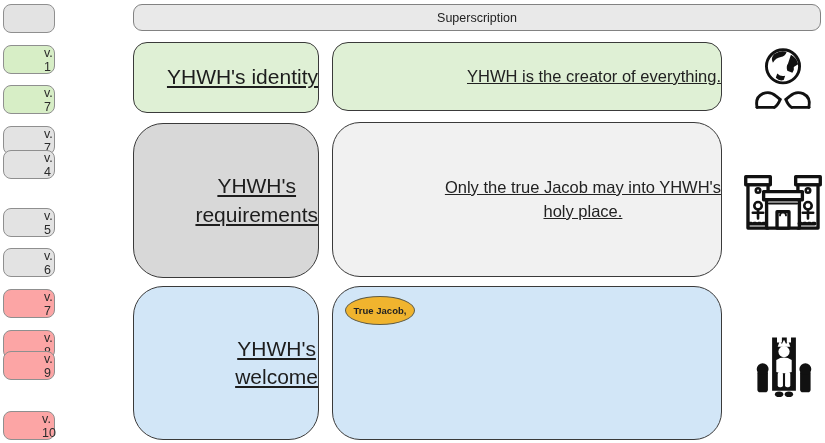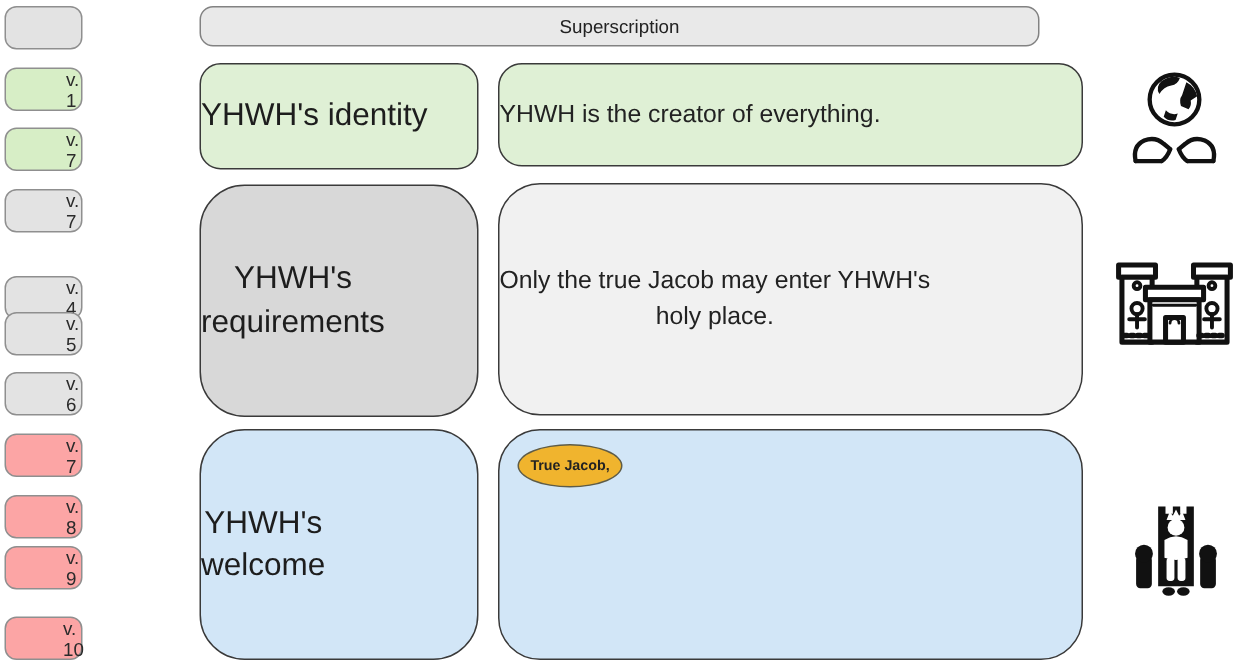--- a/index.html
+++ b/index.html
@@ -12,29 +12,30 @@
     position:absolute;left:3px;width:52px;height:29px;box-sizing:border-box;
     border:1.3px solid #8f8f8f;border-radius:8px;
     display:flex;align-items:center;justify-content:center;
     font-size:12.5px;color:#2b2b2b;padding-left:40px;
   }
   .tone-chip-gray{background:#e3e3e3;}
   .tone-chip-green{background:#d7eec6;}
   .tone-chip-blue{background:#fca5a5;}
   
   .superscription{
-    position:absolute;left:133px;top:4px;width:560px;height:27px;box-sizing:border-box;
+    position:absolute;left:133px;top:4px;width:688px;height:27px;box-sizing:border-box;
     background:#e9e9e9;border:1.5px solid #828282;border-radius:9px;
     display:flex;align-items:center;justify-content:center;font-size:12.5px;color:#222;
   }
   
   .box{
     position:absolute;box-sizing:border-box;border:1.5px solid #3a3a3a;
-    display:flex;align-items:center;justify-content:flex-start;text-align:center;
+    display:flex;align-items:center;justify-content:flex-end;text-align:center;
     white-space:pre-line;
+    text-decoration:underline;
   }
   .head-box{left:133px;width:186px;font-size:21px;line-height:1.35;color:#1d1d1d;}
   .body-box{left:332px;width:390px;font-size:16.5px;line-height:1.45;color:#222;}
   .row1.head-box{top:42px;height:71px;border-radius:14px;}
   .row1.body-box{top:42px;height:69px;border-radius:16px;}
   .row2.head-box{top:123px;height:155px;border-radius:30px;}
   .row2.body-box{top:122px;height:155px;border-radius:28px;}
   .row3.head-box{top:286px;height:154px;border-radius:30px;}
   .row3.body-box{top:286px;height:154px;border-radius:28px;padding-left:24px;}
   .fill-green{background:#dff0d5;}
@@ -65,36 +66,36 @@
       </div>
     <div class="chip tone-chip-green" style="top:45px">
         <span>v. 1</span>
       </div>
     <div class="chip tone-chip-green" style="top:85px">
         <span>v. 7</span>
       </div>
     <div class="chip tone-chip-gray" style="top:126px">
         <span>v. 7</span>
       </div>
-    <div class="chip tone-chip-gray" style="top:184px">
+    <div class="chip tone-chip-gray" style="top:150px">
         <span>v. 4</span>
       </div>
     <div class="chip tone-chip-gray" style="top:208px">
         <span>v. 5</span>
       </div>
     <div class="chip tone-chip-gray" style="top:248px">
         <span>v. 6</span>
       </div>
     <div class="chip tone-chip-blue" style="top:289px">
         <span>v. 7</span>
       </div>
     <div class="chip tone-chip-blue" style="top:330px">
         <span>v. 8</span>
       </div>
-    <div class="chip tone-chip-blue" style="top:364px">
+    <div class="chip tone-chip-blue" style="top:351px">
         <span>v. 9</span>
       </div>
     <div class="chip tone-chip-blue" style="top:411px">
         <span>v. 10</span>
       </div>
   </div>
 
   <div class="superscription">
     <span>Superscription</span>
   </div>
@@ -118,21 +119,21 @@
       <path d="M62 88 h24"></path>
       <path d="M62 88 q-5 -3 -8 -11"></path>
     </g>
   </svg>
 
   <div class="box head-box row2 fill-gray-dark">
     <span>YHWH's
 requirements</span>
   </div>
   <div class="box body-box row2 fill-gray-light">
-    <span>Only the true Jacob may enter YHWH's
+    <span>Only the true Jacob may into YHWH's
 holy place.</span>
   </div>
   <svg class="icon icon-temple" viewBox="0 0 110 94">
     <g stroke="#111" stroke-width="4.5" fill="#fff" stroke-linejoin="round">
       <rect x="5" y="13" width="33" height="11"></rect>
       <rect x="8" y="24" width="27" height="58"></rect>
       <rect x="72" y="13" width="33" height="11"></rect>
       <rect x="75" y="24" width="27" height="58"></rect>
       <rect x="29" y="33" width="52" height="11"></rect>
       <rect x="33" y="44" width="44" height="38"></rect>

